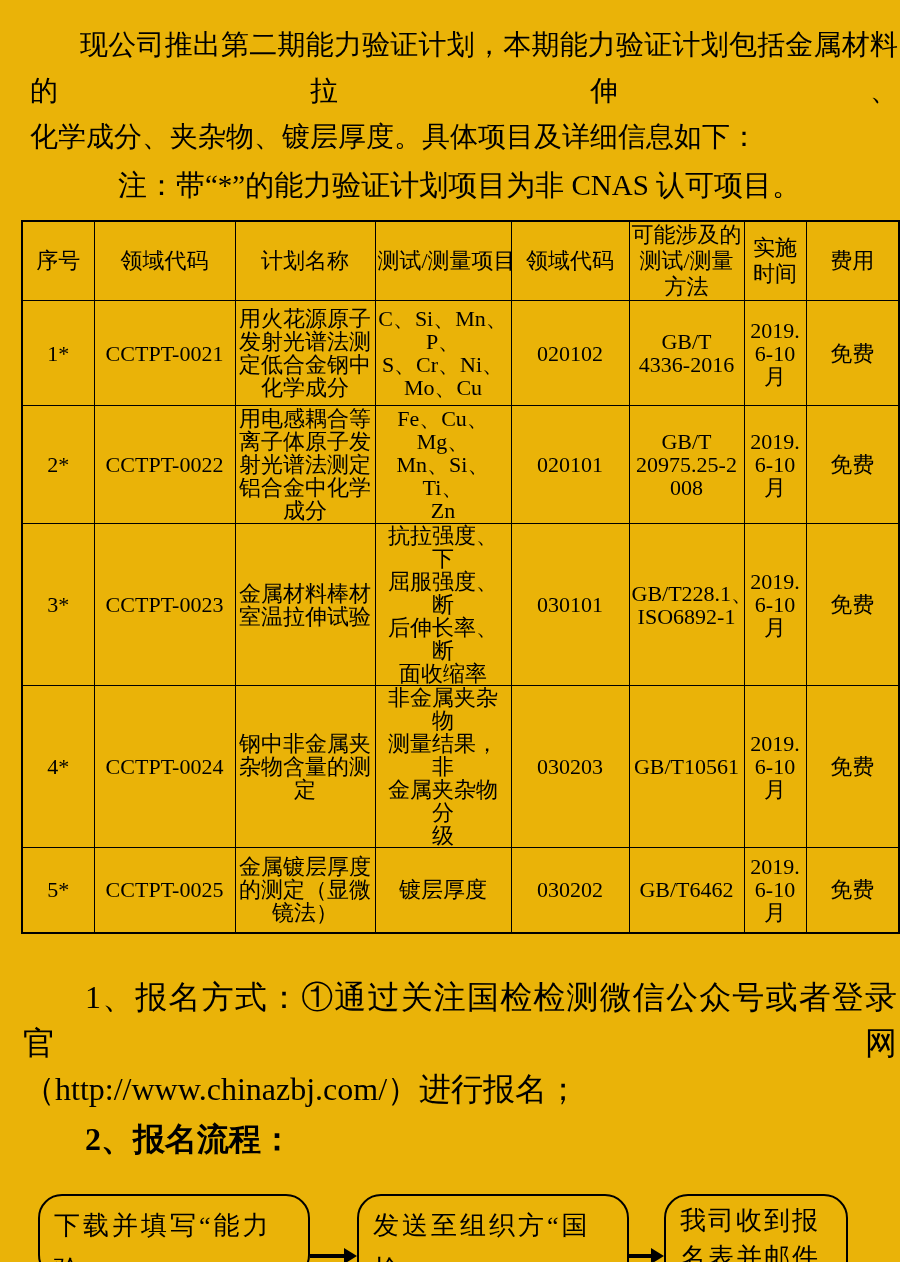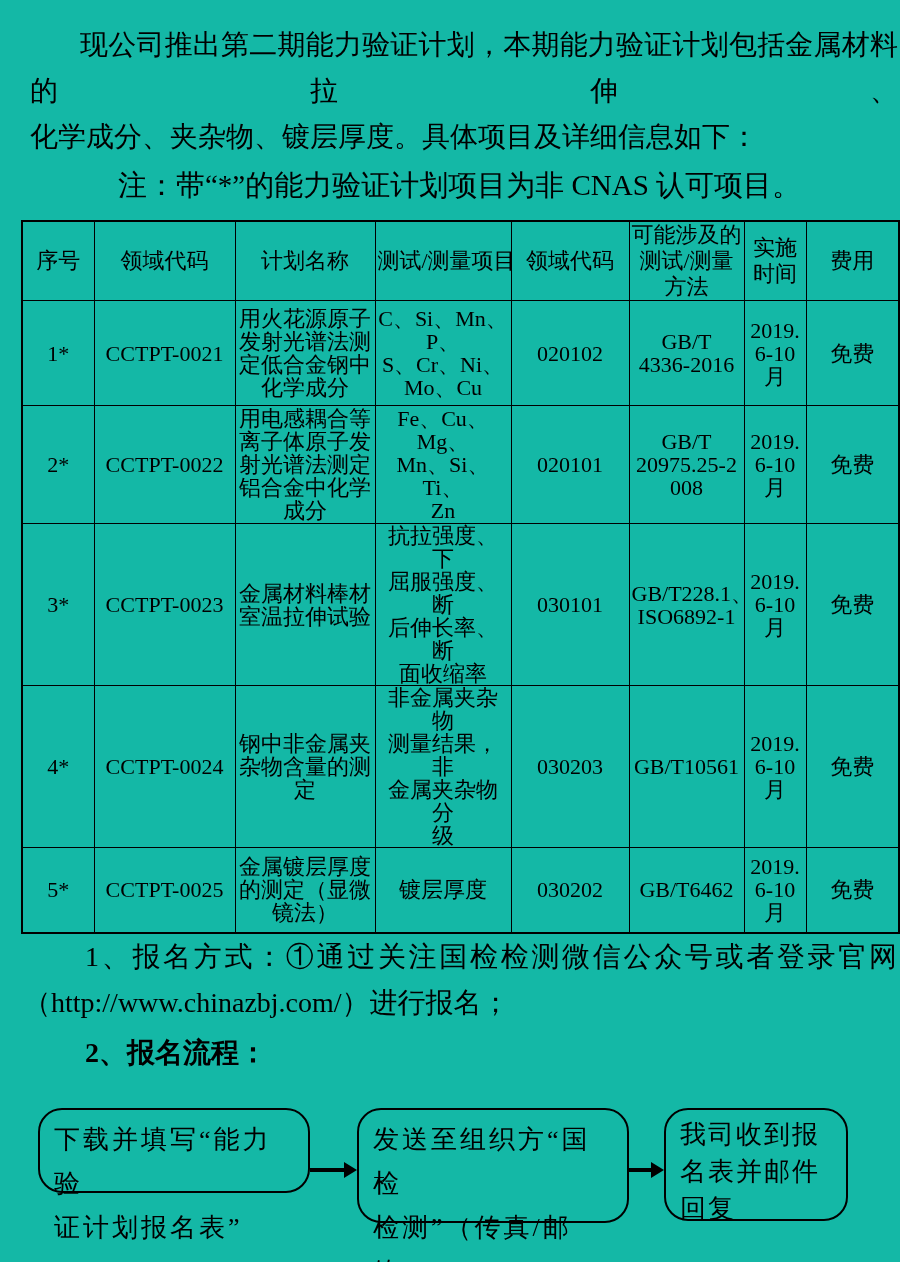--- a/index.html
+++ b/index.html
@@ -1,17 +1,17 @@
 <!DOCTYPE html>
 <html><head>
 <meta charset="utf-8">
 <style>
   html,body{margin:0;padding:0;background:#ffffff;}
   .page{
-    width:900px;height:1262px;background:#14b8a6;color:#000;
+    width:900px;height:1262px;background:#eab308;color:#000;
     font-family:"Liberation Serif","DejaVu Serif",serif;
     overflow:hidden;position:relative;
   }
   
   .intro{padding:22px 2px 0 30px;font-size:28px;line-height:46px;}
   .intro .l1{text-indent:50px;text-align:justify;text-align-last:justify;}
   .note{padding-left:118px;margin-top:2px;font-size:29px;line-height:46px;}
 
   
   table.pt{
@@ -26,21 +26,21 @@
   table.pt td{white-space:pre-line;line-height:23px;}
   tr.hr {height:68px;}
   tr.r0 {height:105px;}
   tr.r1 {height:118px;}
   tr.r2 {height:100px;}
   tr.r3 {height:102px;}
   tr.r4 {height:85px;}
   th.nowrap{white-space:nowrap;font-size:21px;}
 
   
-  .signup{padding:0 3px 0 23px;font-size:28px;line-height:46px;}
+  .signup{margin-top:40px;padding:0 3px 0 23px;font-size:32px;line-height:46px;}
   .signup .l1{text-indent:62px;text-align:justify;text-align-last:justify;}
   .signup .l3{text-indent:62px;margin-top:4px;font-weight:bold;}
 
   
   .flow{margin:32px 0 0 38px;display:flex;align-items:flex-start;width:840px;}
   .fbox{
     border:2px solid #000;border-radius:24px;box-sizing:border-box;
     font-size:26px;line-height:44px;letter-spacing:3px;
     padding:8px 10px 0 14px;white-space:pre-line;
   }

